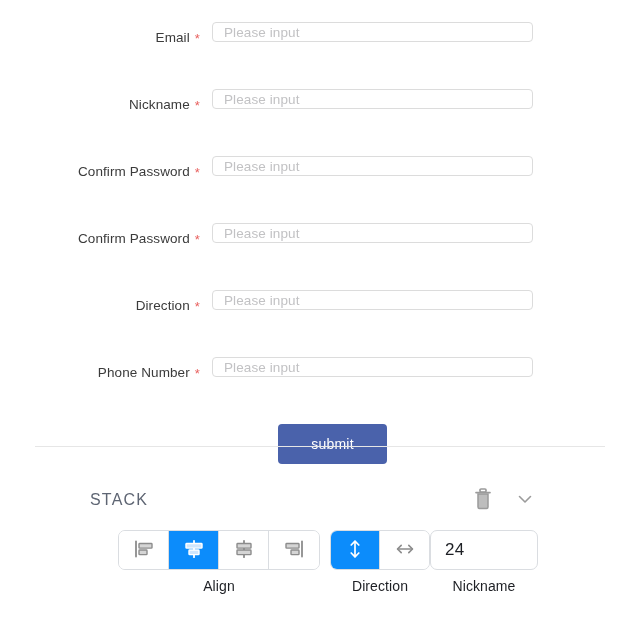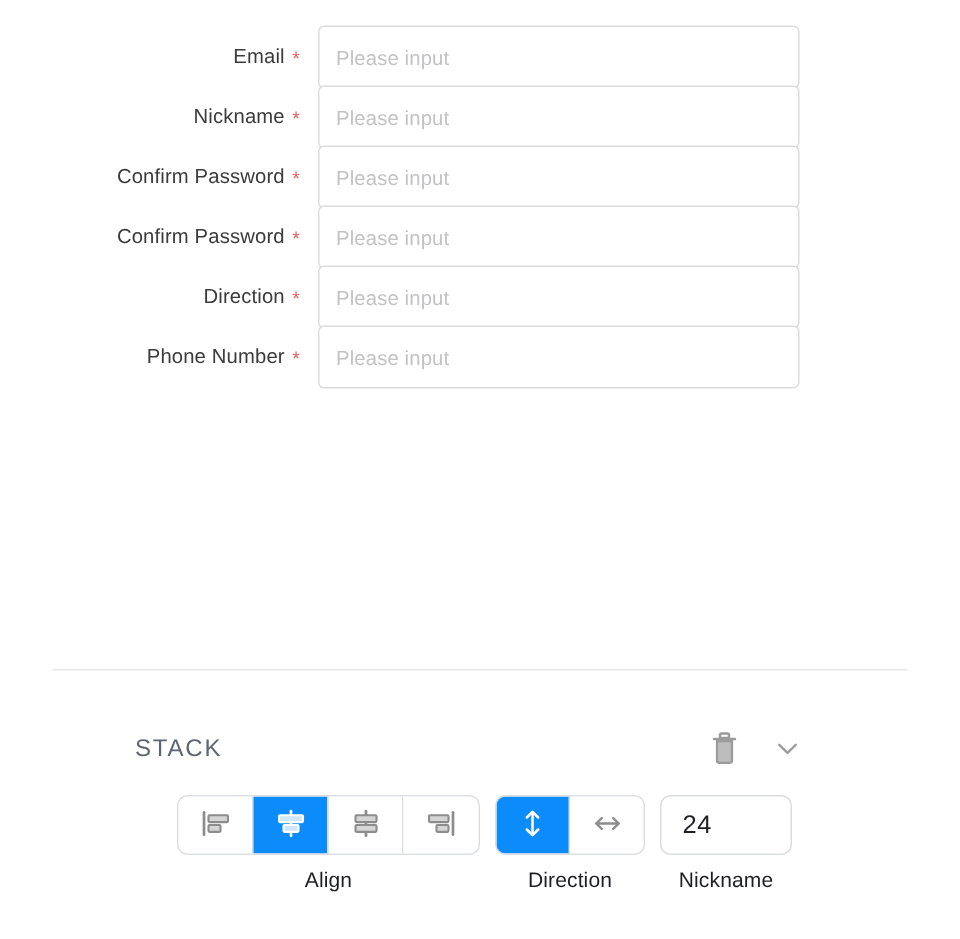--- a/index.html
+++ b/index.html
@@ -16,23 +16,23 @@
     overflow: hidden;
     position: relative;
   }
 
   
   .form-section {
     padding-top: 22px;
   }
   .form-row {
     display: flex;
-    align-items: center;
+    align-items: flex-start;
     height: 32px;
-    margin-bottom: 8px;
+    margin-bottom: 35px;
   }
   .form-label {
     width: 200px;
     text-align: right;
     font-size: 13.5px;
     color: #3b3b3b;
     white-space: nowrap;
     line-height: 32px;
     padding-right: 0;
     letter-spacing: 0.1px;
@@ -40,21 +40,21 @@
   .req-star {
     color: #e8615f;
     font-size: 13px;
     margin-left: 5px;
     position: relative;
     top: 1px;
   }
   .form-control {
     margin-left: 12px;
     width: 321px;
-    height: 42px;
+    height: 20px;
     border: 1px solid #dcdcdc;
     border-radius: 4px;
     background: #ffffff;
     display: flex;
     align-items: center;
     padding: 0 11px;
   }
   .form-control .ph {
     font-size: 13.5px;
     color: #c2c2c4;
@@ -159,21 +159,21 @@
     cursor: pointer;
     padding: 0;
   }
   .seg-btn:last-child { border-right: none; }
   .seg-btn.active { background: #0c8cfb; }
 
   .dir-seg .seg-btn { width: 49px; }
   .align-seg .seg-btn { width: 50px; }
 
   .spacing-box {
-    width: 88px;
+    width: 108px;
     height: 40px;
     border: 1px solid #dadde1;
     border-radius: 7px;
     background: #fff;
     display: flex;
     align-items: center;
     padding: 0 14px;
   }
   .spacing-box .val {
     font-size: 17px;
@@ -244,20 +244,21 @@
     <div class="form-label">
       <span>Phone Number</span><span class="req-star">*</span>
     </div>
     <div class="form-control">
       <span class="ph">Please input</span>
     </div>
   </div>
 
   <div class="submit-row">
     <div class="submit-spacer"></div>
+    <button class="submit-btn">submit</button>
   </div>
 
 </div>
 
 <div class="divider"></div>
 
 <div class="stack-panel">
 
   <div class="stack-header">
     <div class="stack-title">STACK</div>

